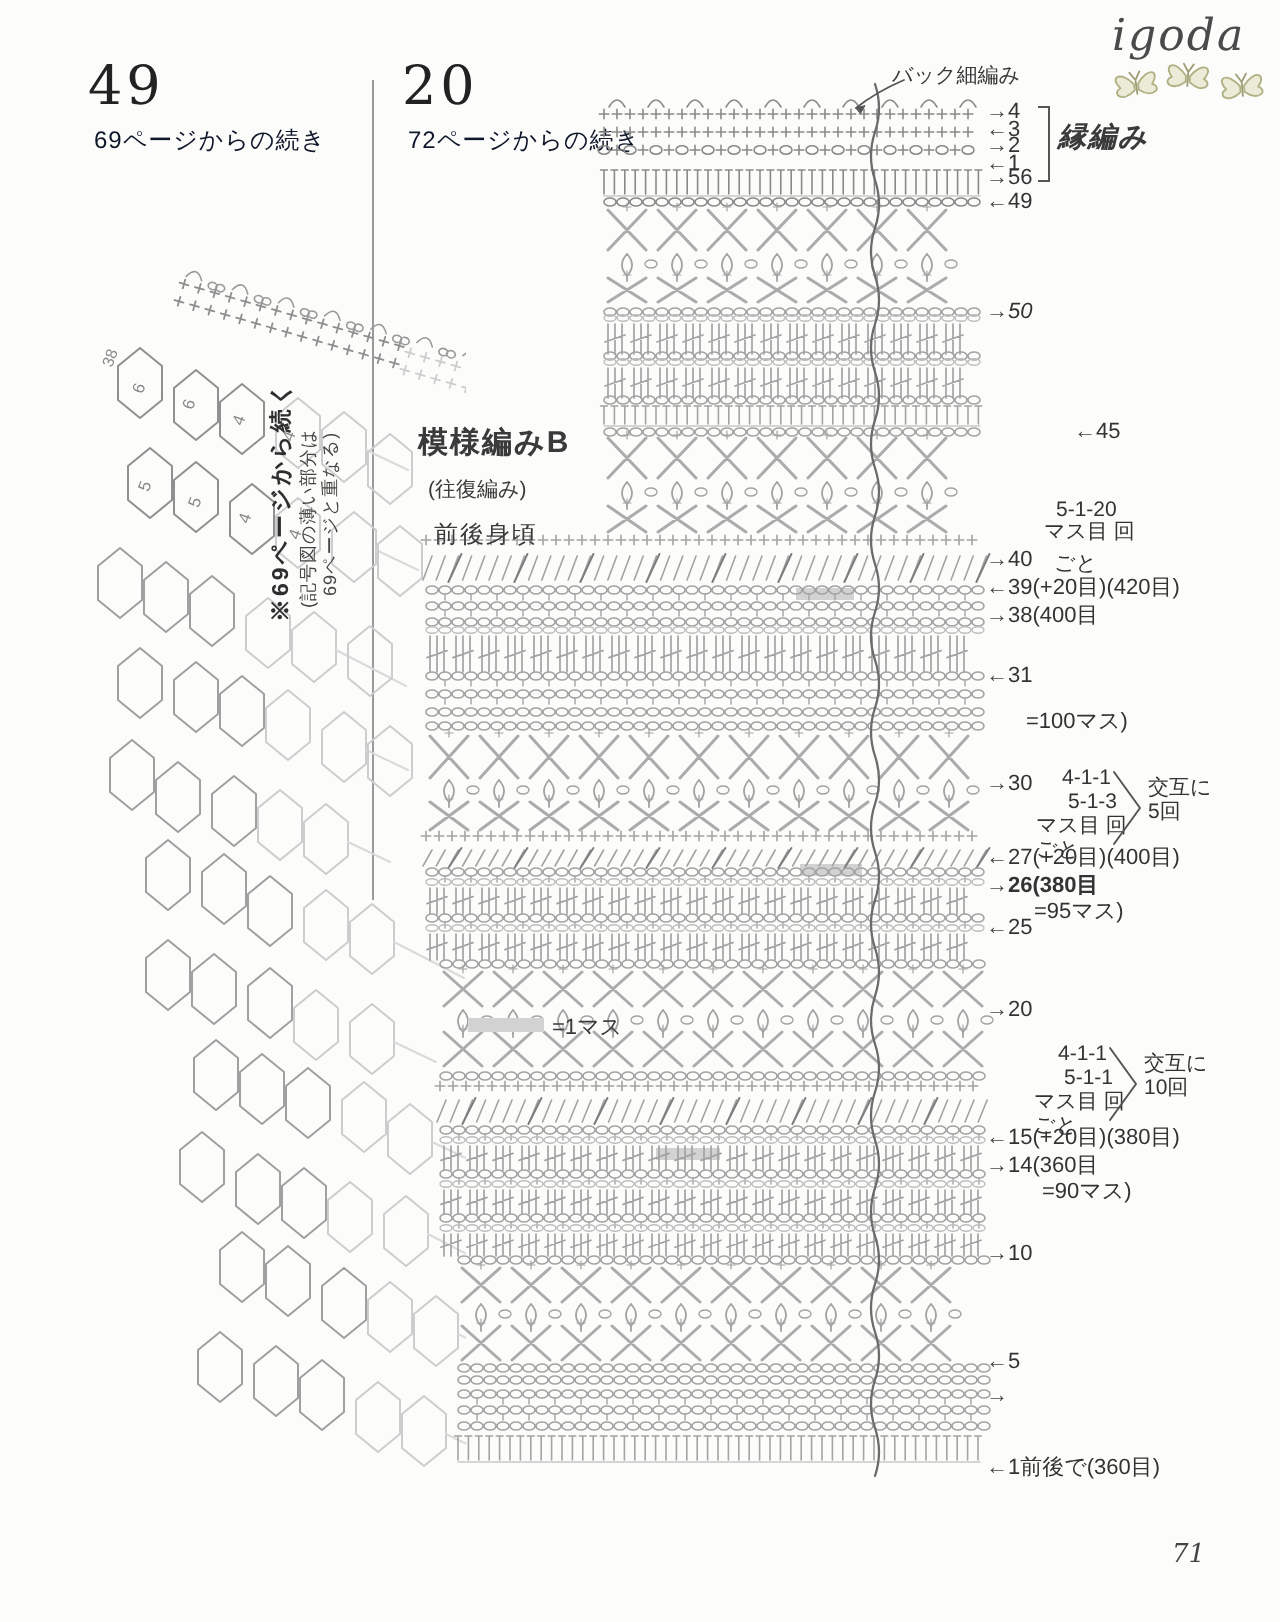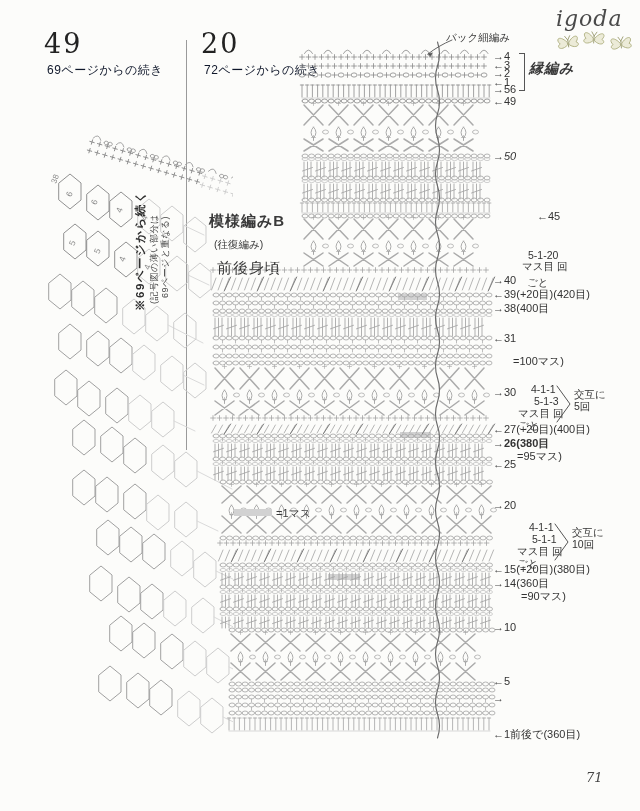--- a/index.html
+++ b/index.html
@@ -7,21 +7,21 @@
         font-family:"Liberation Sans",sans-serif;color:#3a3a3a;}
   .abs{position:absolute;}
   .serif{font-family:"DejaVu Serif",serif;}
   .itemnum{font-size:27px;letter-spacing:2px;color:#222;}
   .cont{font-size:12px;color:#0f172a;letter-spacing:.5px;}
   .brand{font-size:22px;font-style:italic;color:#4a4a4a;letter-spacing:1px;}
   .pgnum{font-size:13px;color:#444;font-style:italic;}
   .vline{width:1px;background:#9a9a9a;}
   .jp10b{font-size:10.5px;}
   .jp11{font-size:11px;}
-  .jp13{font-size:15px;letter-spacing:1px;text-align:right;}
+  .jp13{font-size:12px;letter-spacing:1px;text-align:right;}
   .jp14b{font-size:14px;font-weight:bold;letter-spacing:1px;font-style:italic;}
   .jp15b{font-size:15px;font-weight:bold;letter-spacing:1px;}
   .vtext{position:absolute;transform-origin:0 0;transform:rotate(-90deg);white-space:nowrap;color:#2e2e2e;}
   .vbig{font-size:11.5px;font-weight:600;letter-spacing:1.5px;}
   .vsm{font-size:9px;letter-spacing:.5px;color:#444;}
   .bracket{width:5px;border-top:1px solid #555;border-right:1px solid #555;border-bottom:1px solid #555;}
   .swatch{background:#d2d2d2;}
   .marker{position:absolute;font-size:11px;color:#333;white-space:nowrap;line-height:1;}
   .marker .arr{display:inline-block;font-size:11px;letter-spacing:-1px;margin-right:1px;color:#444;}
   .note{position:absolute;font-size:10.5px;color:#333;white-space:nowrap;line-height:1;}

